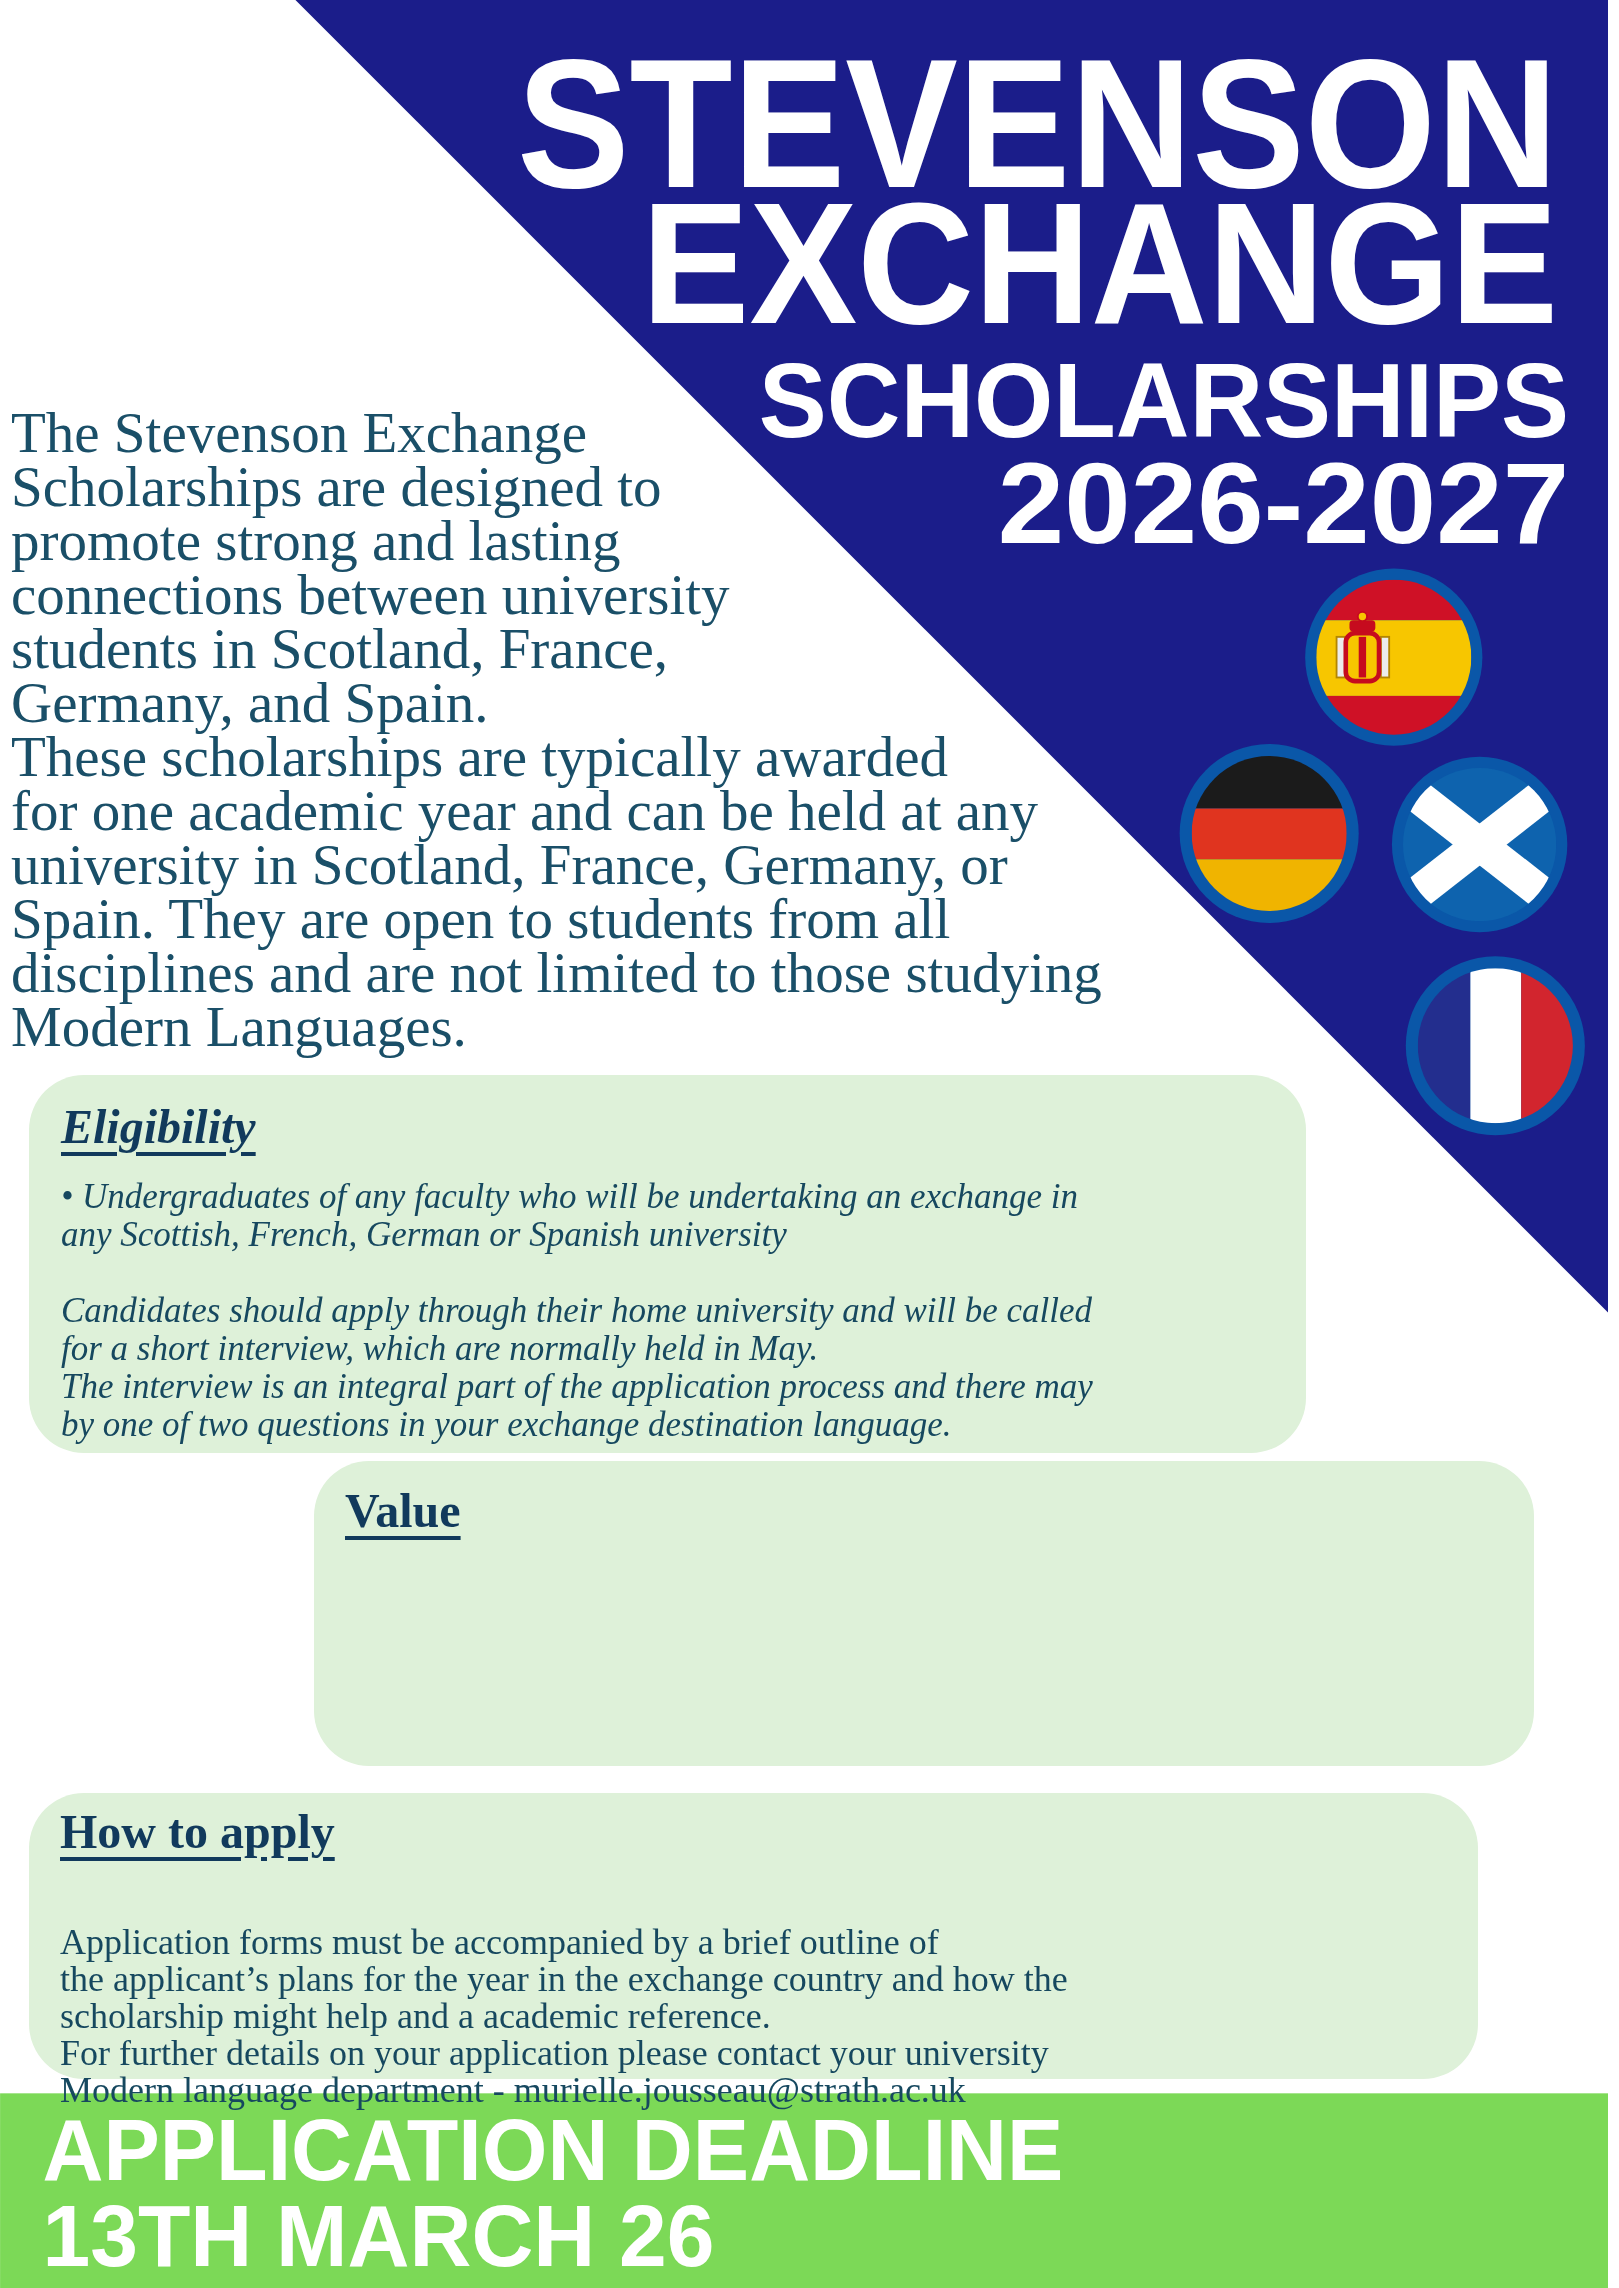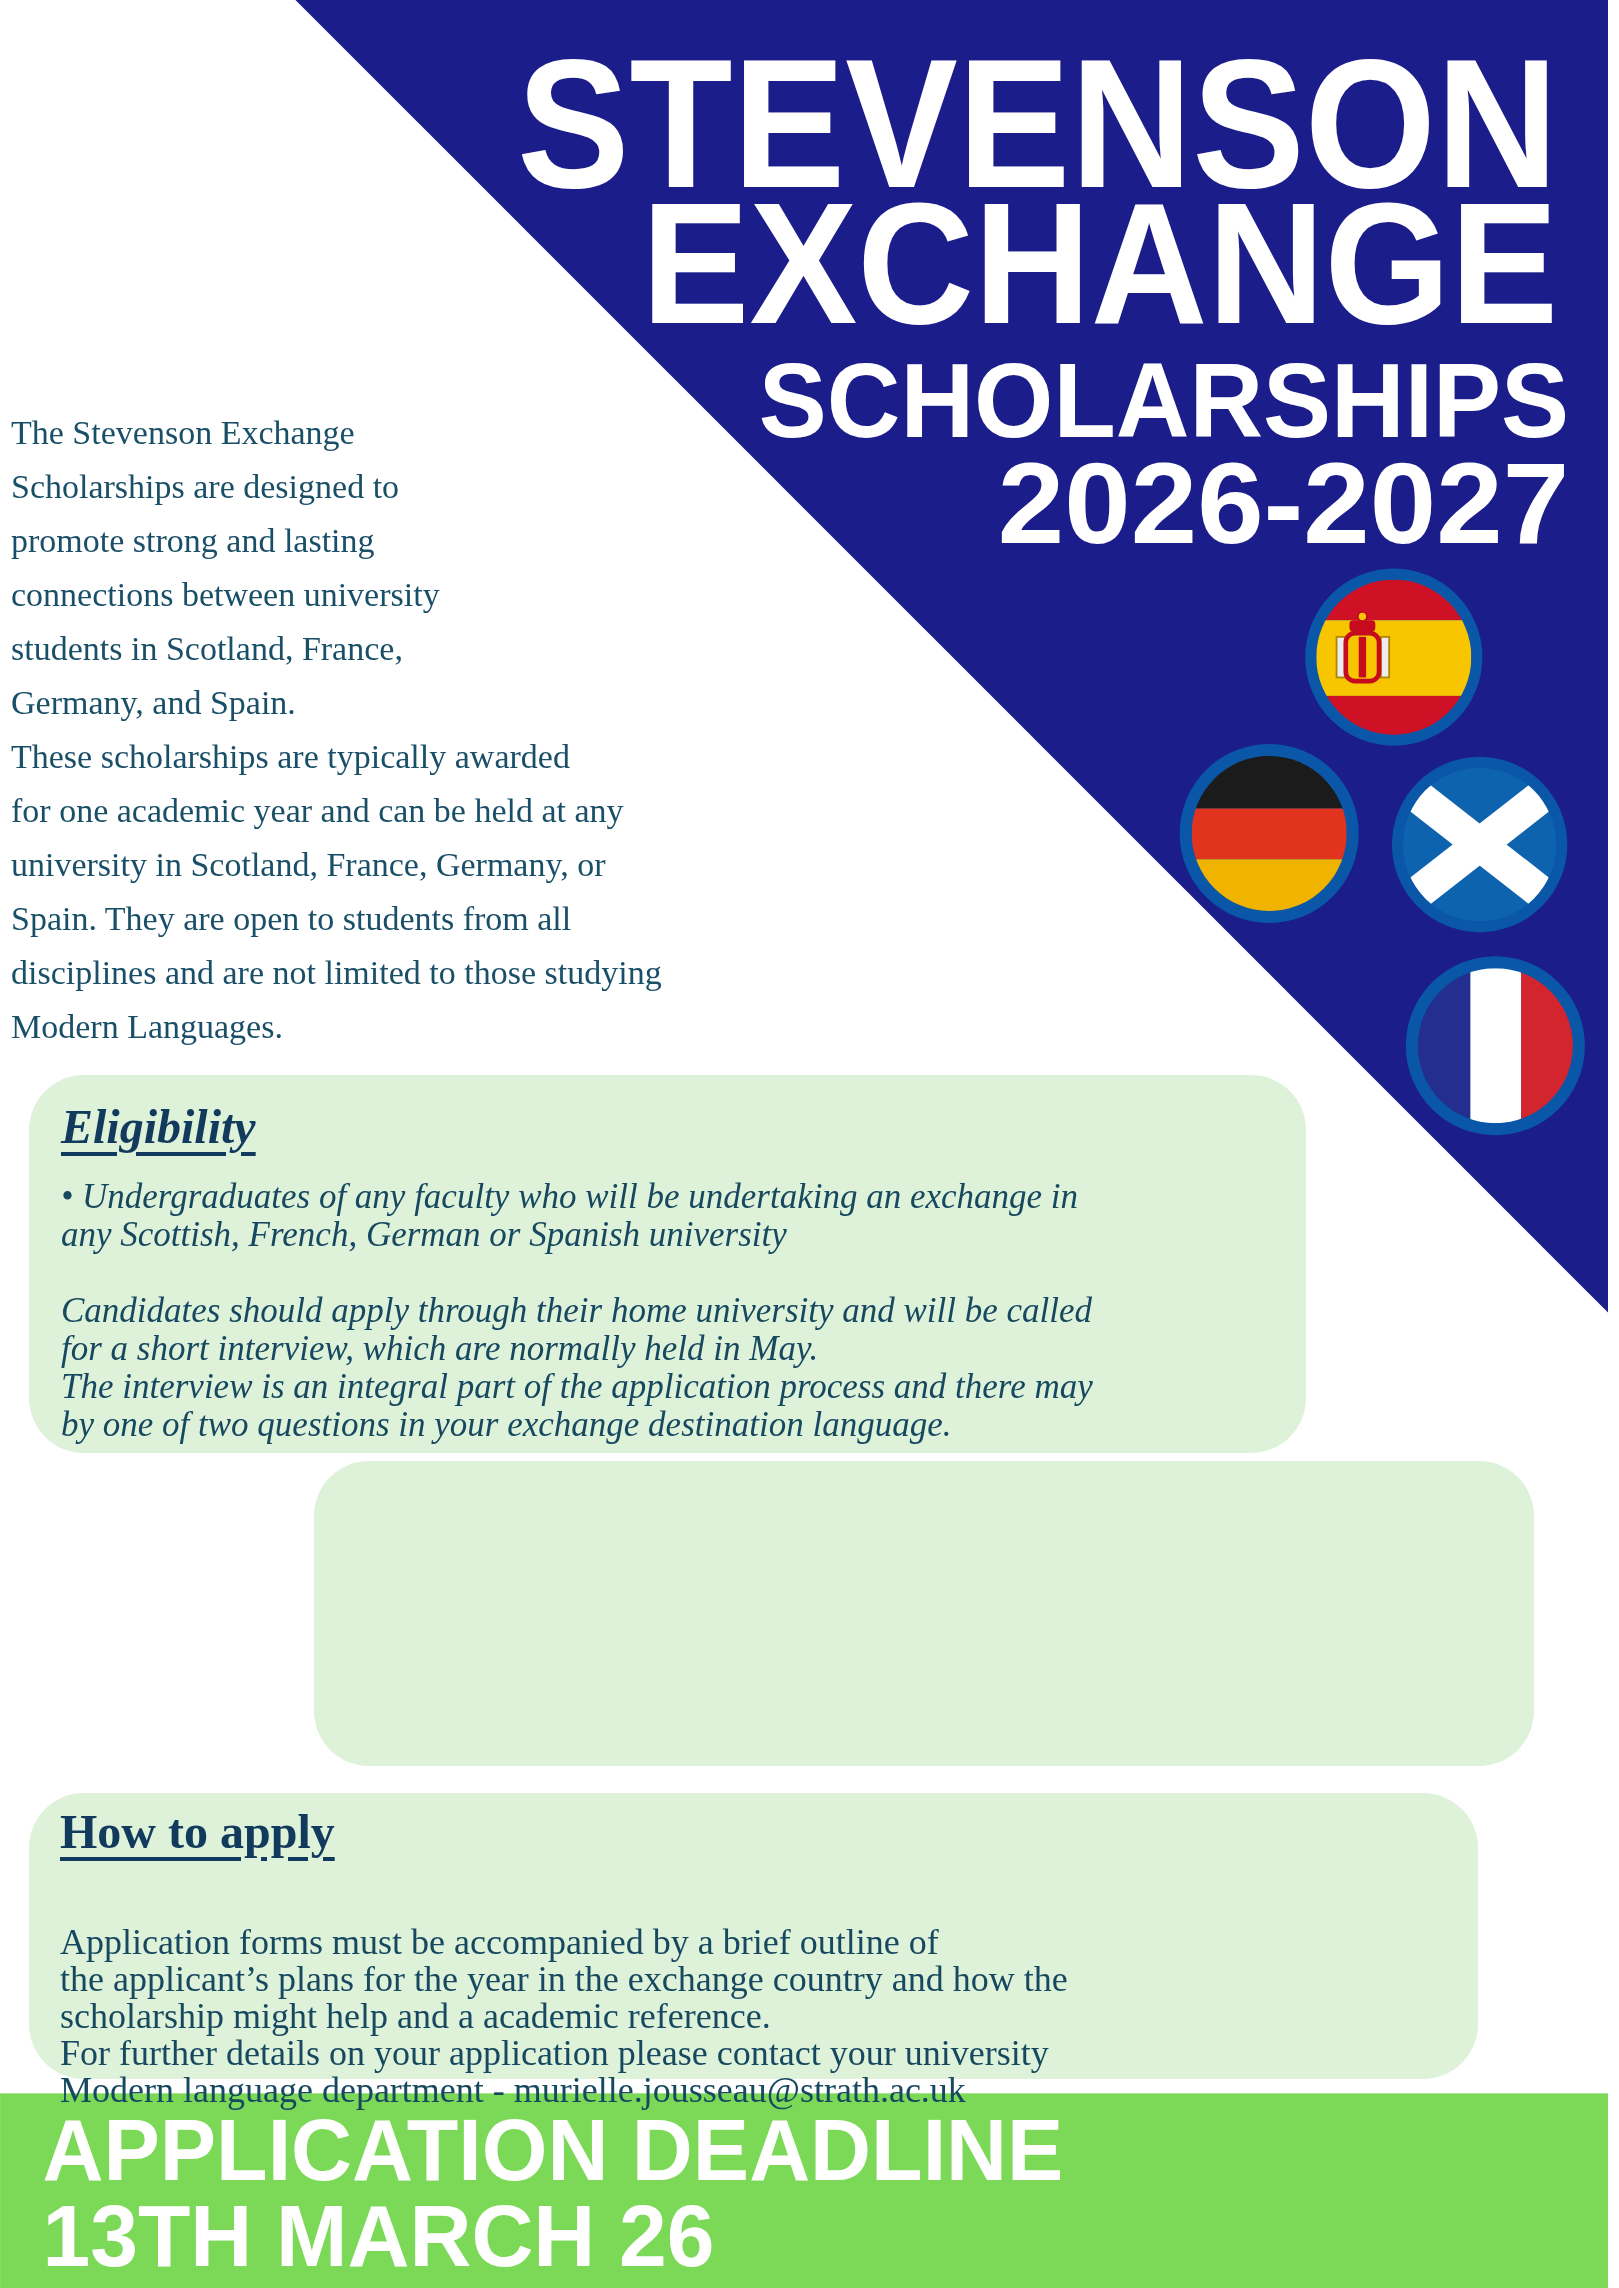--- a/index.html
+++ b/index.html
@@ -5,21 +5,21 @@
   html,body { margin:0; padding:0; background:#ffffff; }
   .page {
     position:relative; width:1608px; height:2289px;
     background:#ffffff; overflow:hidden;
     font-family:"Liberation Serif", serif;
   }
   svg.overlay { position:absolute; left:0; top:0; display:block; }
 
   .intro {
     position:absolute; left:11px; top:406px; width:1292px;
-    font-size:34px; line-height:54px; color:#1a4f68;
+    font-size:57px; line-height:54px; color:#1a4f68;
     white-space:pre-line;
   }
 
   .card {
     position:absolute; background:#def1d9; border-radius:55px;
     box-sizing:border-box; color:#16485f;
   }
   .card h2 {
     margin:0; font-weight:bold; color:#113a5c;
     text-decoration:underline; text-decoration-thickness:3.7px;
@@ -139,20 +139,21 @@
     <div class="body">• Undergraduates of any faculty who will be undertaking an exchange in
 any Scottish, French, German or Spanish university
 
 Candidates should apply through their home university and will be called
 for a short interview, which are normally held in May.
 The interview is an integral part of the application process and there may
 by one of two questions in your exchange destination language.</div>
   </div>
 
   <div class="card" id="value">
+    <h2>Value</h2>
   </div>
 
   <div class="card" id="howto">
     <h2>How to apply</h2>
     <div class="body">
       <span>Application forms must be accompanied by a brief outline of
 the applicant’s plans for the year in the exchange country and how the
 scholarship might help and a academic reference.
 For further details on your application please contact your university
 Modern language department - </span><span class="email">murielle.jousseau@strath.ac.uk</span>

